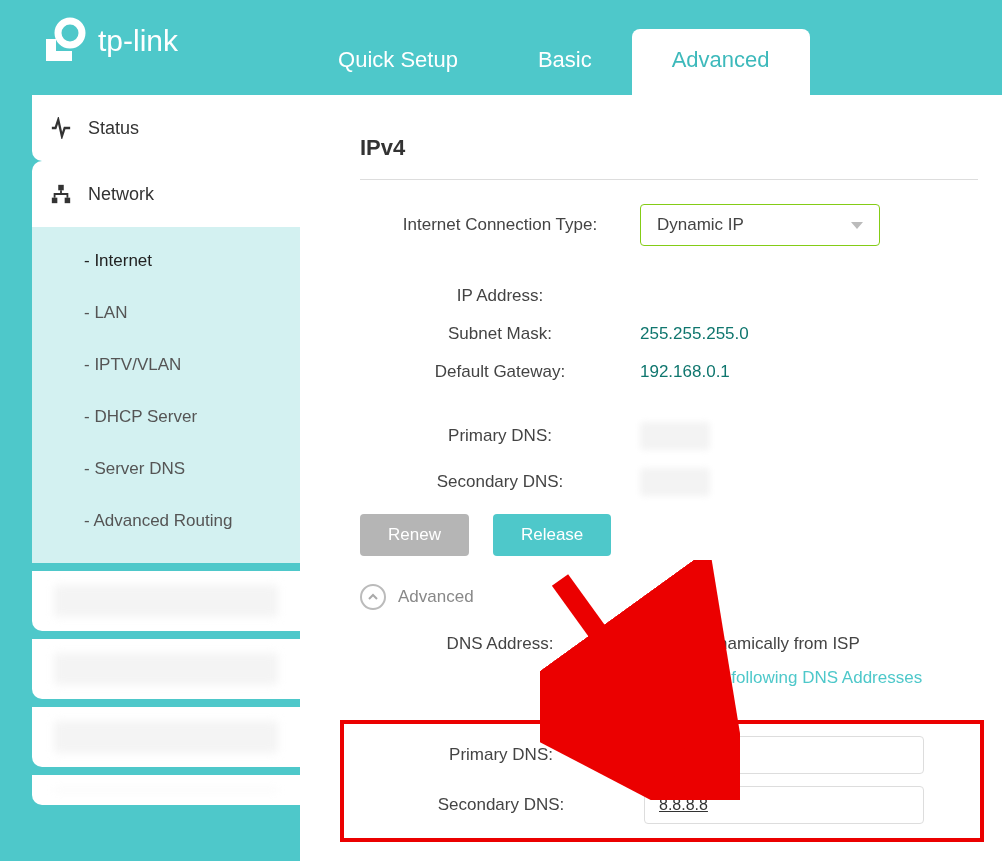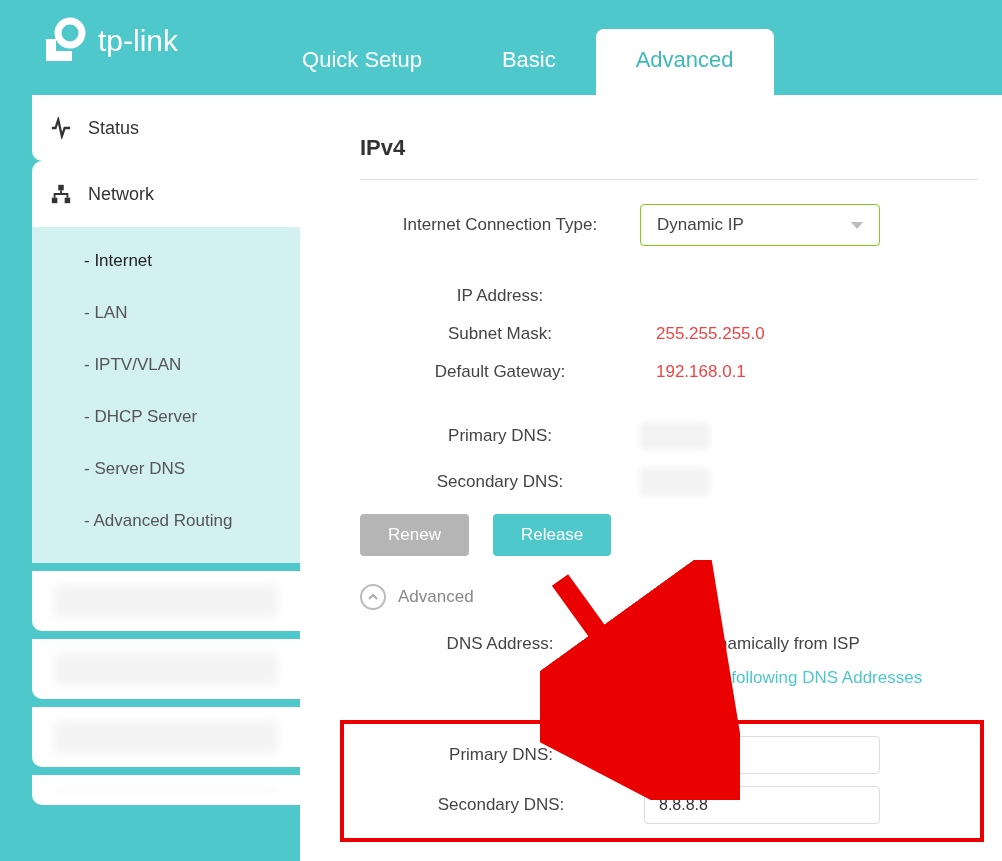--- a/index.html
+++ b/index.html
@@ -17,21 +17,21 @@
   height: 95px;
   padding-left: 40px;
 }
 .logo {
   display: flex;
   align-items: center;
   color: white;
   font-size: 30px;
   font-weight: 400;
   padding-bottom: 30px;
-  margin-right: 84px;
+  margin-right: 120px;
 }
 .logo-icon {
   width: 48px;
   height: 48px;
   margin-right: 10px;
 }
 .tabs {
   display: flex;
   align-items: flex-end;
   gap: 0;
@@ -114,21 +114,21 @@
   margin-bottom: 24px;
 }
 .form-row {
   display: flex;
   align-items: center;
   margin-bottom: 18px;
   font-size: 17px;
   color: #444;
 }
 .form-label { width: 280px; text-align: center; }
-.form-value { color: #ef4444; margin-left: 16px; }
+.form-value { color: #0f766e; }
 .select-box {
   border: 1px solid #84cc16;
   border-radius: 4px;
   padding: 10px 16px;
   width: 240px;
   display: flex;
   justify-content: space-between;
   align-items: center;
   cursor: pointer;
 }
@@ -195,23 +195,24 @@
 .highlight-box {
   border: 4px solid #eb0000;
   padding: 12px 8px 14px 14px;
   margin-left: -20px;
   margin-right: -6px;
 }
 .input-text {
   border: 1px solid #ddd;
   border-radius: 4px;
   padding: 9px 14px;
-  width: 236px;
+  width: 280px;
   font-size: 16px;
   color: #333;
+  text-decoration: underline;
 }
 .arrow {
   position: absolute;
   z-index: 10;
   pointer-events: none;
 }
 .icon-svg { width: 22px; height: 22px; }
 </style>
 </head>
 <body>

